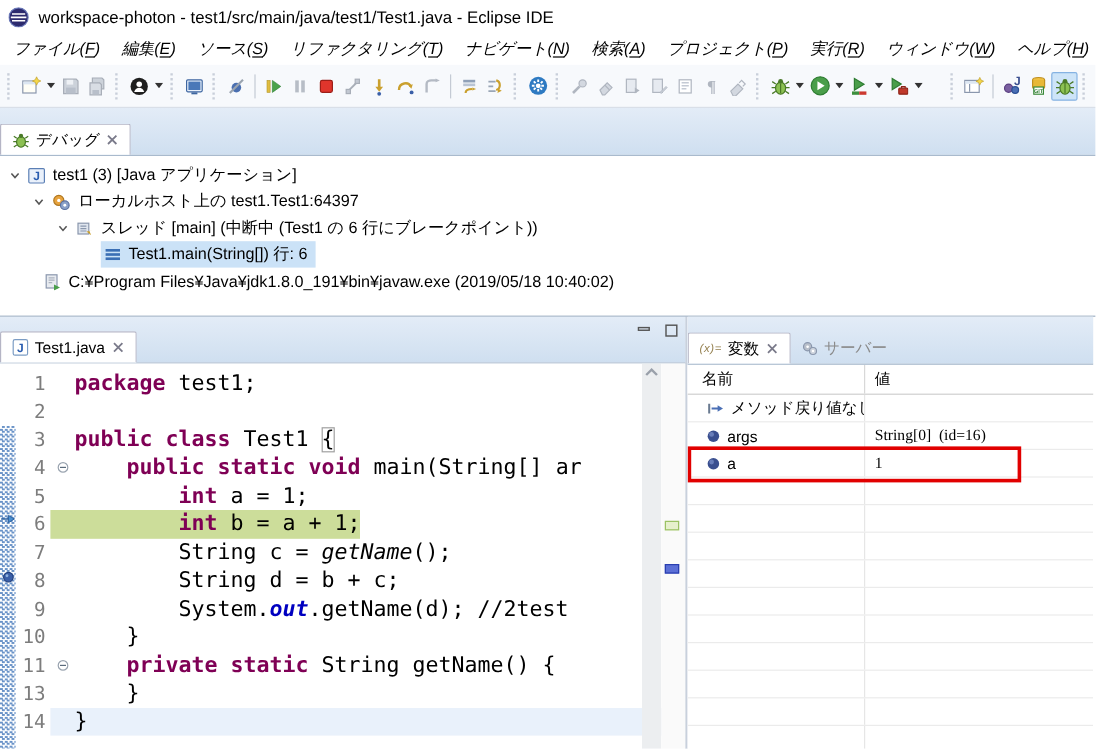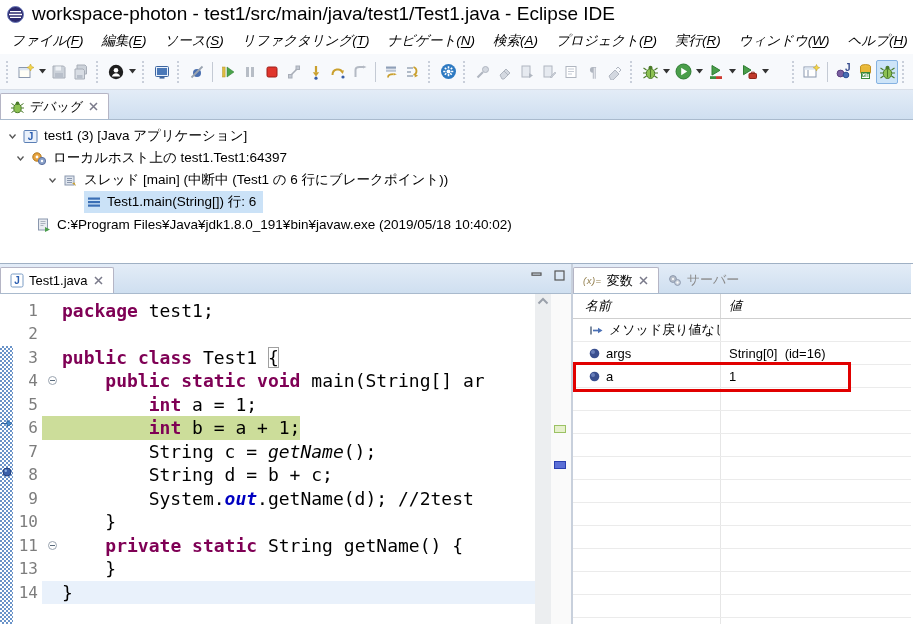--- a/index.html
+++ b/index.html
@@ -1,38 +1,38 @@
 <!DOCTYPE html>
 <html><head>
 <meta charset="utf-8">
 <style>
   * { box-sizing: border-box; margin: 0; padding: 0; }
   html,body { width: 913px; height: 624px; overflow: hidden; }
   body { font-family: "Liberation Sans", sans-serif; background: #fff; position: relative; font-size: 13px; color:#000; }
 
   
   .titlebar { height: 28px; display: flex; align-items: center; padding-left: 7px; background: #fff; }
-  .titlebar .ttl { margin-left: 8px; font-size: 19px; }
+  .titlebar .ttl { margin-left: 8px; font-size: 14px; }
 
   
   .menubar { height: 26px; display: flex; align-items: center; background: #fff; padding-left: 2px; }
   .mi { padding: 3px 9px; font-size: 13.5px; white-space: nowrap; cursor: default; font-style: italic; }
   .mi u { text-underline-offset: 2px; }
 
   
   .toolbar { height: 36px; background: #f7f9fc; border-bottom: 1px solid #d9dfe8; display: flex; align-items: center; padding: 0 2px; }
   .tbtn { width: 22px; height: 24px; display: inline-flex; align-items: center; justify-content: center; border-radius: 2px; flex: none; }
   .tbtn.active { background: #cde4f8; border: 1px solid #85b2e2; }
   .dd { width: 11px; height: 24px; display: inline-flex; align-items: center; justify-content: center; flex: none; }
   .tsep { width: 7px; height: 22px; flex: none; border-left: 2px dotted #c9cfda; margin: 0 2px 0 4px; }
   .tline { width: 1px; height: 20px; background: #c4cad4; margin: 0 4px; flex: none; }
   .persp { margin-left: auto; display: flex; align-items: center; }
 
   
-  .tabstrip { height: 30px; background: linear-gradient(#e3ecf7, #cfdff0); border-bottom: 1px solid #a9bacd; display: flex; align-items: flex-end; position: relative; }
+  .tabstrip { height: 40px; background: linear-gradient(#e3ecf7, #cfdff0); border-bottom: 1px solid #a9bacd; display: flex; align-items: flex-end; position: relative; }
   .tab { height: 26px; display: flex; align-items: center; gap: 5px; padding: 0 9px; font-size: 13px; white-space: nowrap; }
   .tab.active { background: #fff; border: 1px solid #b5b5c5; border-bottom: none; border-radius: 2px 2px 0 0; }
   .tab.inactive { color: #8a8a8a; }
   .closex { display: inline-flex; width: 11px; height: 11px; align-items: center; justify-content: center; }
   .winbtns { position: absolute; right: 6px; top: 6px; display: flex; gap: 12px; align-items: center; }
 
   
   .debug-panel { height: 173px; background: #fff; }
   .dtree { height: 146px; padding-top: 5px; background: #fff; overflow: hidden; }
   .trow { height: 22px; display: flex; align-items: center; gap: 6px; font-size: 13.5px; white-space: nowrap; }
@@ -61,27 +61,27 @@
   .mbrk { outline: 1px solid #a0a0a0; outline-offset: -1px; }
   .marker { position: absolute; left: 0; }
   .vscroll { position: absolute; right: 20px; top: 0; width: 16px; height: 334px; background: #eceef0; }
   .vscroll .up { position: absolute; top: 3px; left: 2px; }
   .overview { position: absolute; right: 0; top: 0; width: 20px; height: 334px; background: #fafafa; }
   .ov-green { position: absolute; left: 3px; top: 131px; width: 12px; height: 8px; background: #e6f0cc; border: 1px solid #9bc264; }
   .ov-blue { position: absolute; left: 3px; top: 167px; width: 12px; height: 8px; background: #5b6fd6; border: 1px solid #2a3fb0; }
 
   
   .vars { width: 338px; display: flex; flex-direction: column; position: relative; background: #fff; }
-  .vhead { height: 25px; display: flex; border-bottom: 1px solid #cfcfcf; background: #fff; font-size: 13px; align-items: center; font-style: italic; }
+  .vhead { height: 25px; display: flex; border-bottom: 1px solid #cfcfcf; background: #fff; font-size: 13px; align-items: center; }
   .vhead .hname { width: 148px; padding-left: 12px; border-right: 1px solid #d8d8d8; height: 100%; display: flex; align-items: center; }
   .vhead .hval { padding-left: 8px; flex: 1; }
   .vrows { flex: 1; position: relative; overflow: hidden; }
   .vrow { height: 23px; display: flex; border-bottom: 1px solid #ebebeb; font-size: 13px; }
   .vrow .cname { width: 148px; border-right: 1px solid #e6e6e6; display: flex; align-items: center; gap: 6px; padding-left: 16px; overflow: hidden; white-space: nowrap; }
-  .vrow .cval { flex: 1; display: flex; align-items: center; padding-left: 8px; white-space: pre; overflow: hidden; }
+  .vrow .cval { flex: 1; display: flex; align-items: center; padding-left: 8px; white-space: pre; overflow: hidden; font-family: Liberation Serif, serif; }
   .redbox { position: absolute; left: 0; top: 43px; width: 278px; height: 30px; border: 3px solid #e10000; pointer-events: none; }
   .vtabicon { font-size: 9.5px; color: #937f4e; font-style: italic; letter-spacing: 0.5px; }
 
   svg { display: block; }
 </style>
 </head>
 <body>
 
 <div class="titlebar">
   <span>
@@ -396,21 +396,21 @@
           </svg>
         </span>
       <span>
           <svg width="15" height="15">
             <rect x="1" y="1.5" width="13" height="12" rx="1" fill="#eaf1fb" stroke="#5b7fb5"></rect>
             <text x="7.5" y="11" font-size="10" font-weight="bold" fill="#2a5db0" text-anchor="middle">J</text>
           </svg>
         </span>
       <span>test1 (3) [Java アプリケーション]</span>
     </div>
-    <div class="trow" style="padding-left:16px">
+    <div class="trow" style="padding-left:28px">
       <span>
           <svg width="9" height="9">
             <path d="M1.5 2.5L4.5 6l3-3.5" fill="none" stroke="#555" stroke-width="1.3"></path>
           </svg>
         </span>
       <span>
           <svg width="16" height="15">
             <circle cx="6" cy="6" r="4.2" fill="#e8a33d" stroke="#b07820"></circle>
             <circle cx="6" cy="6" r="1.4" fill="#fff"></circle>
             <circle cx="11" cy="10" r="3.6" fill="#8aa0c8" stroke="#5a70a0"></circle>

